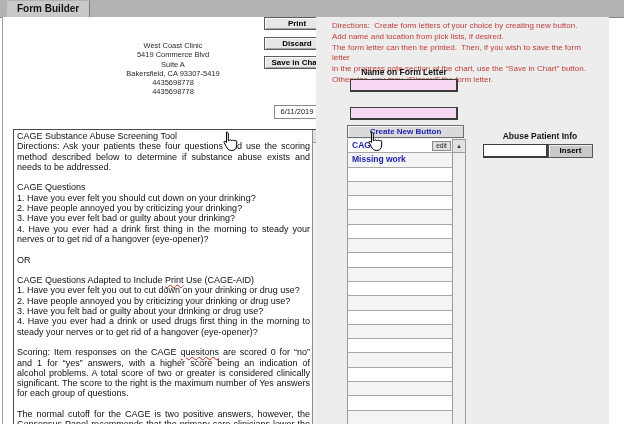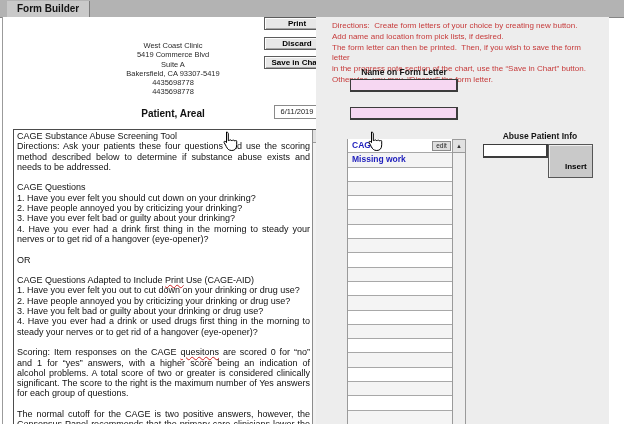--- a/index.html
+++ b/index.html
@@ -51,41 +51,40 @@
   .lrow:nth-child(even){background:#f4f4f4;}
   .llabel{position:absolute;left:4px;top:1px;font-size:8.5px;font-weight:bold;color:var(--link-blue);}
   .editbtn{position:absolute;right:2px;top:1.5px;width:19px;height:10px;background:#dedede;border:1px solid #8a8a8a;
            font-family:inherit;font-size:6.5px;line-height:8px;padding:0;color:#222;}
   .list-scroll{position:absolute;left:452px;top:139px;width:12px;height:285px;background:#efefef;border:1px solid #9a9a9a;}
 
   .insert-label{position:absolute;left:495px;top:131px;width:90px;text-align:center;font-size:8.5px;font-weight:bold;color:#141414;}
   .insert-input{position:absolute;left:483px;top:144px;width:58px;height:11px;background:#fff;border:1px solid #3c3c3c;
                 border-right-width:2px;border-bottom-width:2px;padding:0 2px;font-size:8px;font-family:inherit;}
   .insert-btn{position:absolute;left:548px;top:144px;width:45px;height:14px;background:#c9c9c9;border:1px solid #565656;
-              box-shadow:inset 1px 1px 0 #eee;font-family:inherit;font-size:8px;font-weight:bold;color:#000;padding:16px;line-height:12px;}
+              box-shadow:inset 1px 1px 0 #eee;font-family:inherit;font-size:8px;font-weight:bold;color:#000;padding:0;line-height:12px;}
 
   .hand-cursor{position:absolute;z-index:50;pointer-events:none;}
 </style>
 </head>
 <body style="--accent-pink: #f6d7f2; --direction-red: #c63a3a; --link-blue: #1e1ebc; --panel-gray: #ededed; --bar-gray: #b3b3b3;">
 
 <div id="root">
 
   <div class="topbar">
     <div class="tab">Form Builder</div>
   </div>
 
   <div class="left-panel">
     <div class="clinic-block">West Coast Clinic
 5419 Commerce Blvd
 Suite A
 Bakersfield, CA 93307-5419
 4435698778
 4435698778</div>
-    <div class="patient-name">Patient, Areal</div>
   </div>
 
   <button class="tool-btn" style="top:17px;">Print</button>
   <button class="tool-btn" style="top:37px;">Discard</button>
   <button class="tool-btn" style="top:56px;">Save in Chart</button>
   <input class="date-field" value="6/11/2019" style="">
 
   <div class="doc-frame">
     <div class="doc-text">
         <div class="para">CAGE Substance Abuse Screening Tool
@@ -119,20 +118,21 @@
 Add name and location from pick lists, if desired.
 The form letter can then be printed.  Then, if you wish to save the form letter
 in the progress note section of the chart, use the “Save in Chart” button.
 Otherwise, you may  “Discard” the form letter.</div>
   </div>
 
   <div class="field-label" style="left:350px;top:67px;">Name on Form Letter</div>
   <input class="pink-input" style="top: 79px;" value="">
   <input class="pink-input" style="top: 107px;" value="">
 
+  <button class="create-btn">Create New Button</button>
   <div class="btn-list">
       <div class="lrow">
         <span class="llabel">CAGE</span>
         <button class="editbtn">edit</button>
       </div>
       <div class="lrow">
         <span class="llabel">Missing work</span>
       </div>
       <div class="lrow">
         <span class="llabel"></span>

